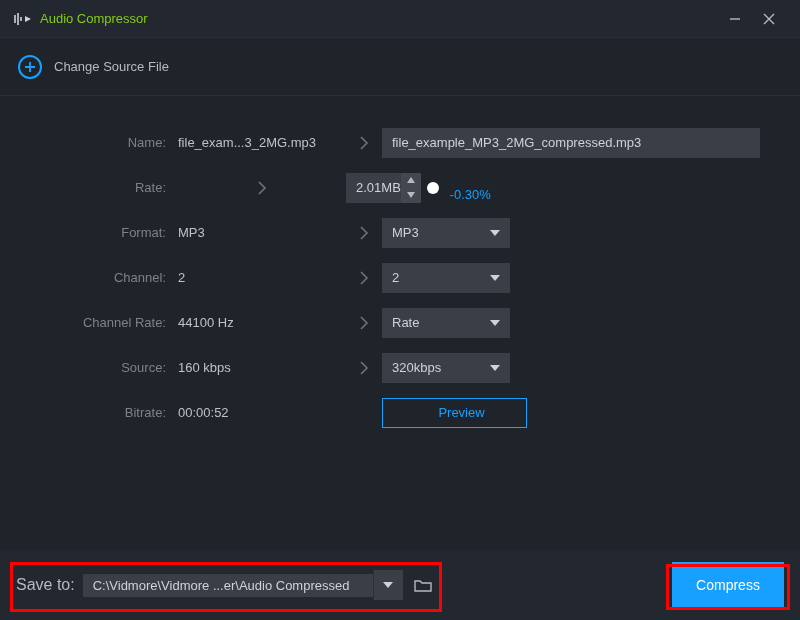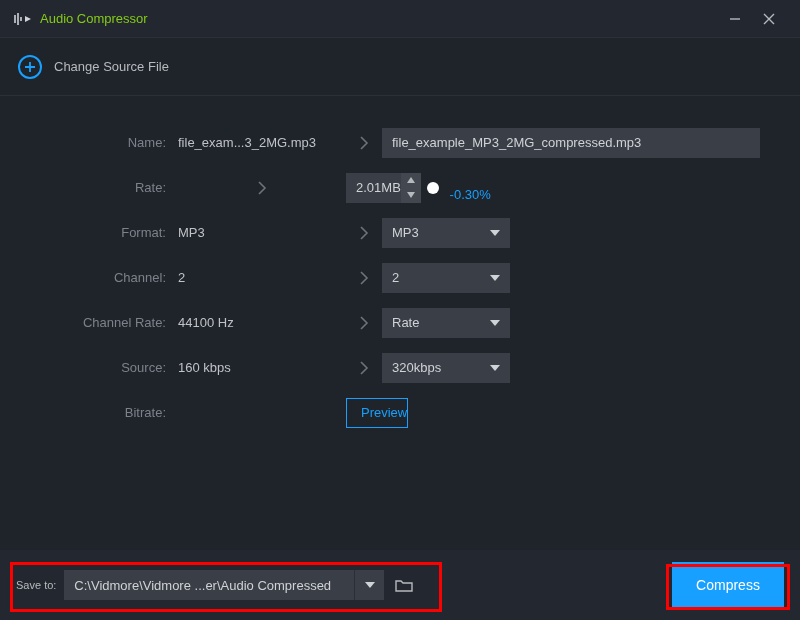--- a/index.html
+++ b/index.html
@@ -63,32 +63,32 @@
   .pct { color:#17a0ff; font-size:13px; min-width:48px; text-align:right;margin-top:13px; }
 
   .dropdown {
     background:#3a3e46; height:30px; width:128px; display:flex; align-items:center;
     color:#cfd2d6; font-size:13px; padding:0 10px; justify-content:space-between;
   }
   .dropdown svg{ width:10px;height:6px; }
   .dropdown path{ fill:#cfd2d6; }
 
   .preview-btn {
-    width:204px; height:30px; border:1px solid #17a0ff; color:#17a0ff; font-size:13px;
+    width:145px; height:30px; border:1px solid #17a0ff; color:#17a0ff; font-size:13px;
     display:flex; align-items:center; justify-content:center; background:transparent;padding-left:14px;
   }
 
   .footer {
     position:absolute; bottom:0; left:0; right:0; height:70px; background:#23272f;
     display:flex; align-items:center; padding:0 16px;
   }
   .save-group{ display:flex; align-items:center; }
-  .save-label{ color:#b7babe; font-size:11px; margin-right:8px; }
+  .save-label{ color:#b7babe; font-size:16px; margin-right:8px; }
   .save-path{
-    background:#3a3e46; height:30px; width:290px; display:flex; align-items:center;
+    background:#3a3e46; height:23px; width:290px; display:flex; align-items:center;
     color:#cfd2d6; font-size:13px; padding:0 10px;
   }
   .save-dd{
     background:#3a3e46; height:30px; width:30px; display:flex; align-items:center; justify-content:center;
     border-left:1px solid #2a2e35;
   }
   .save-dd svg{width:10px;height:6px;} .save-dd path{fill:#cfd2d6;}
   .folder-btn{ width:28px;height:30px; display:flex; align-items:center; justify-content:center; margin-left:6px;}
   .folder-btn svg{width:18px;height:14px;}
   .folder-btn path, .folder-btn rect{ stroke:#b7babe; fill:none; stroke-width:1.4; }
@@ -250,20 +250,21 @@
         <span>320kbps</span>
         <svg viewBox="0 0 10 6">
             <path d="M0 0l5 6 5-6z"></path>
           </svg>
       </div>
     </div>
   </div>
 
   <div class="row">
     <div class="lab">Bitrate:</div>
+    <div class="val">00:00:52</div>
     <div class="arrow-cell"></div>
     <div class="out-cell">
       <button class="preview-btn">Preview</button>
     </div>
   </div>
 
 </div>
 
 <div class="footer">
   <div class="save-group">

